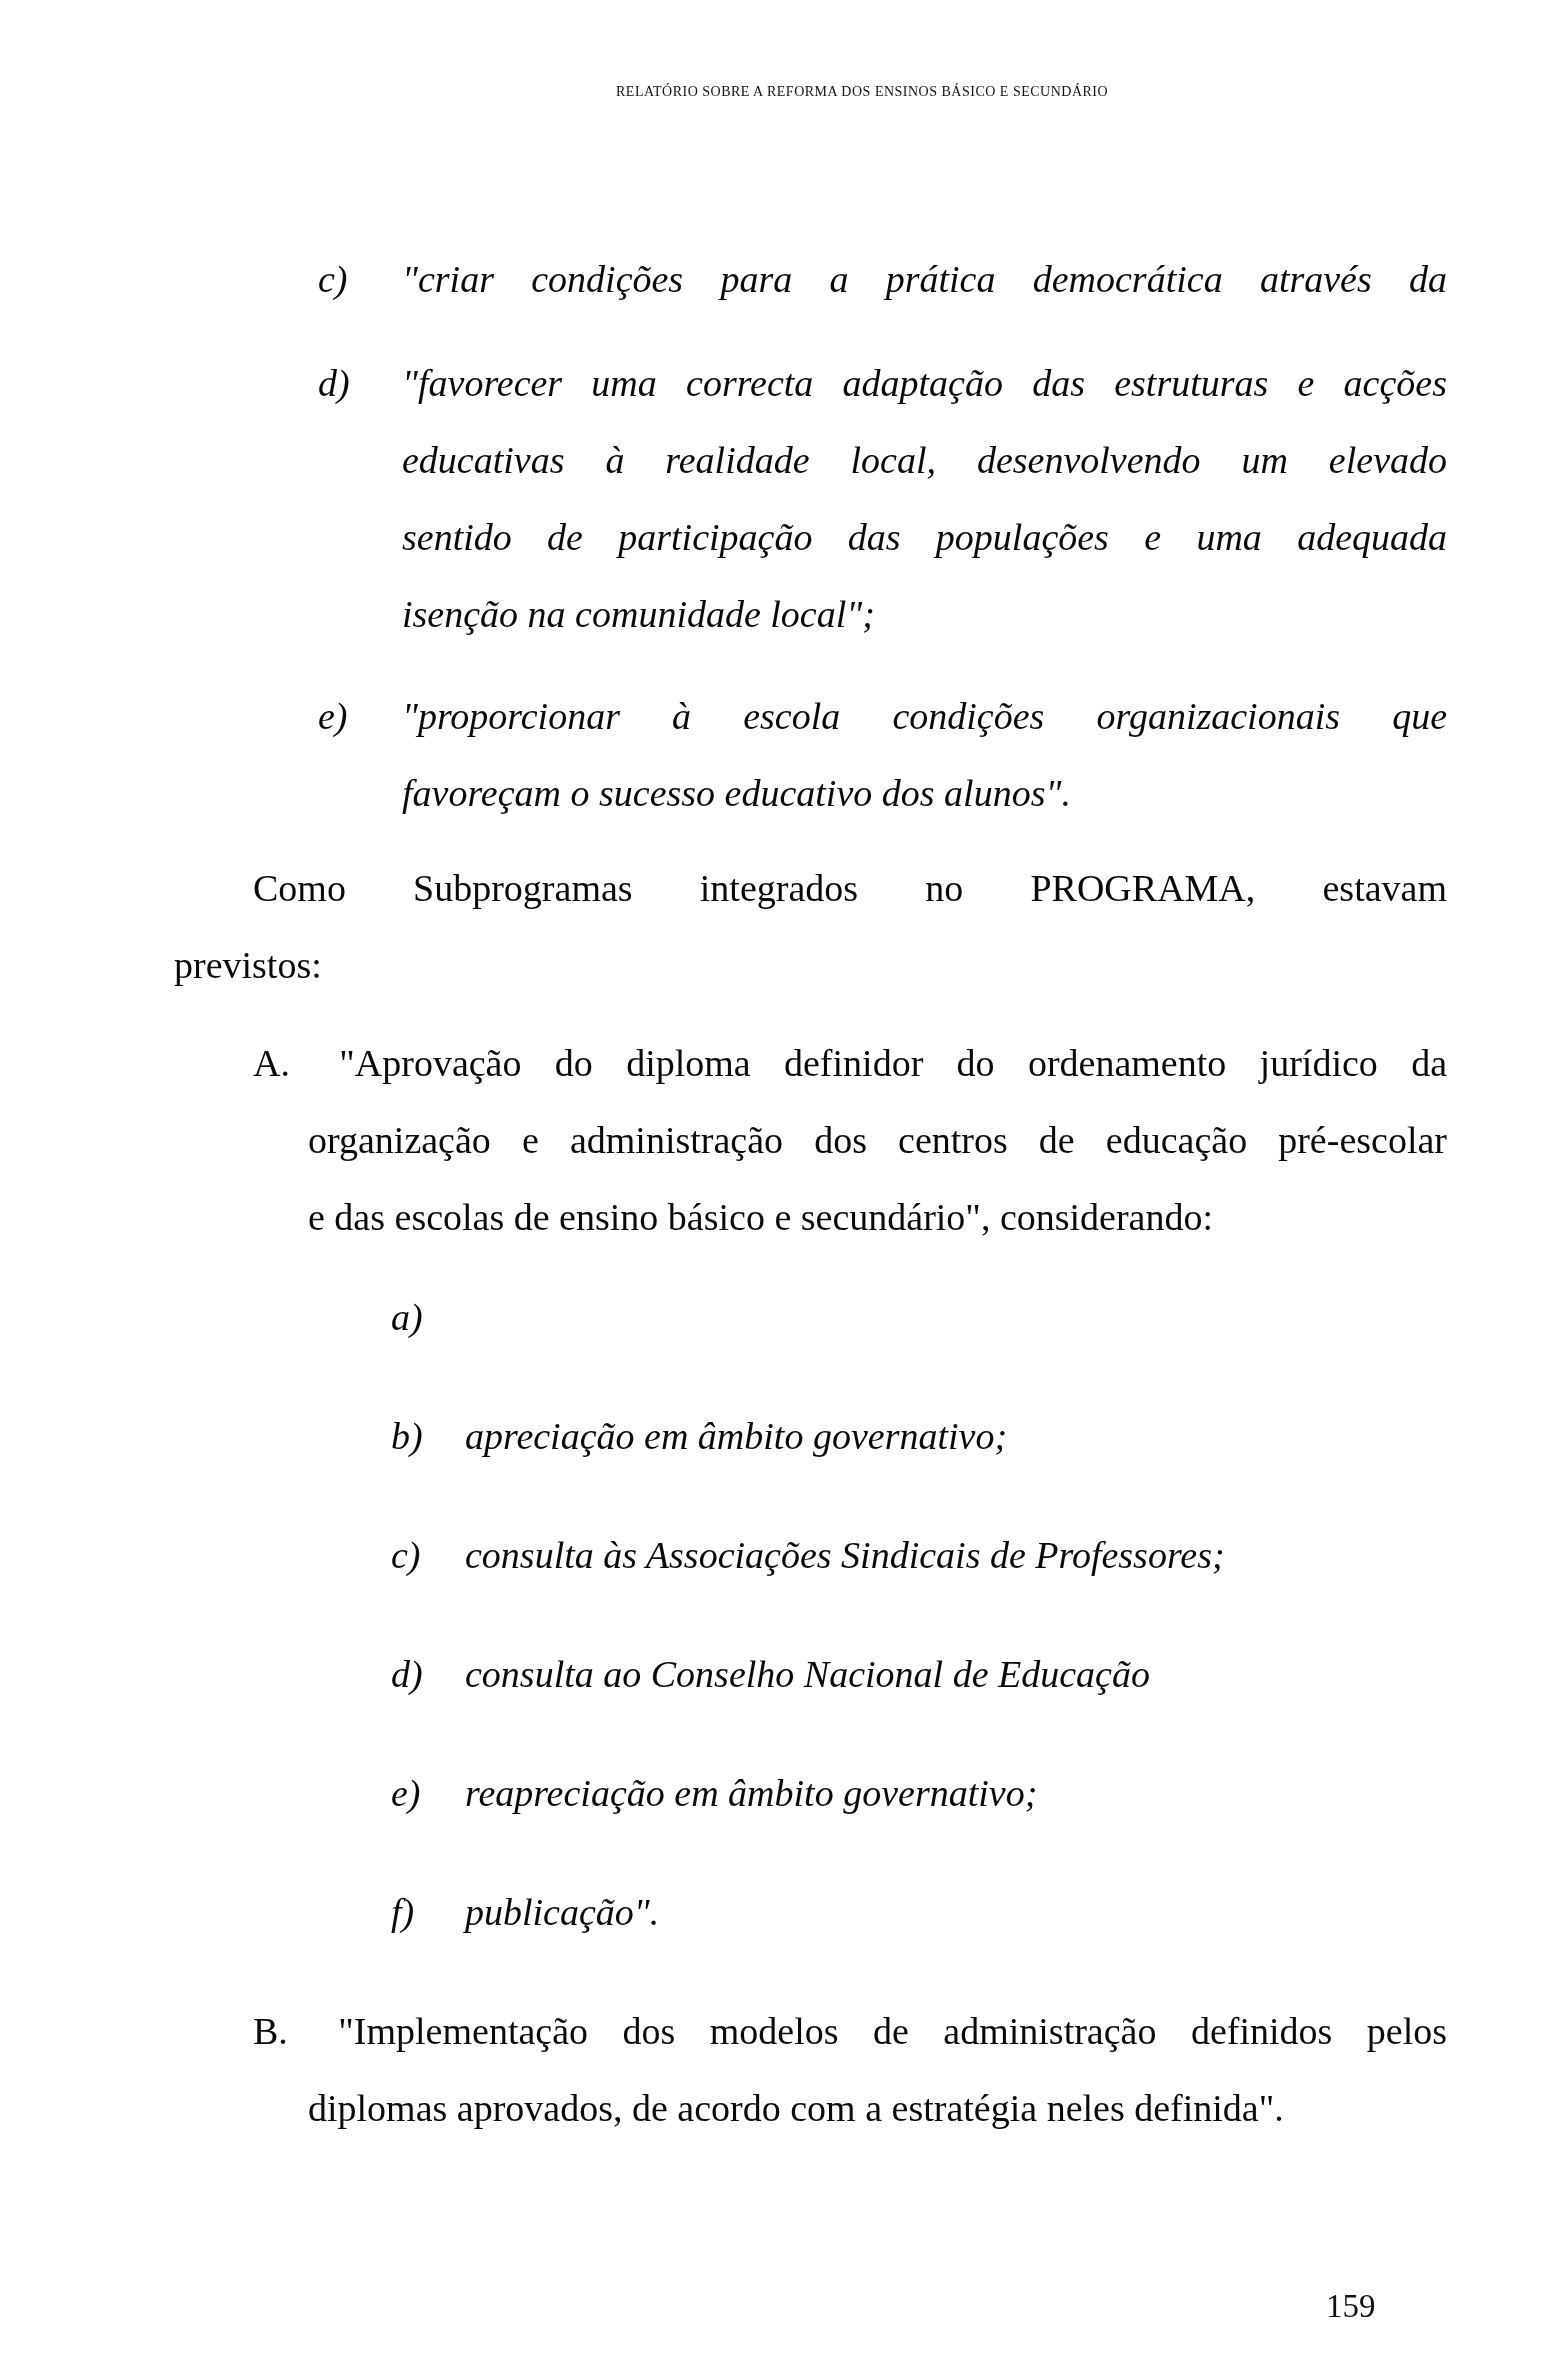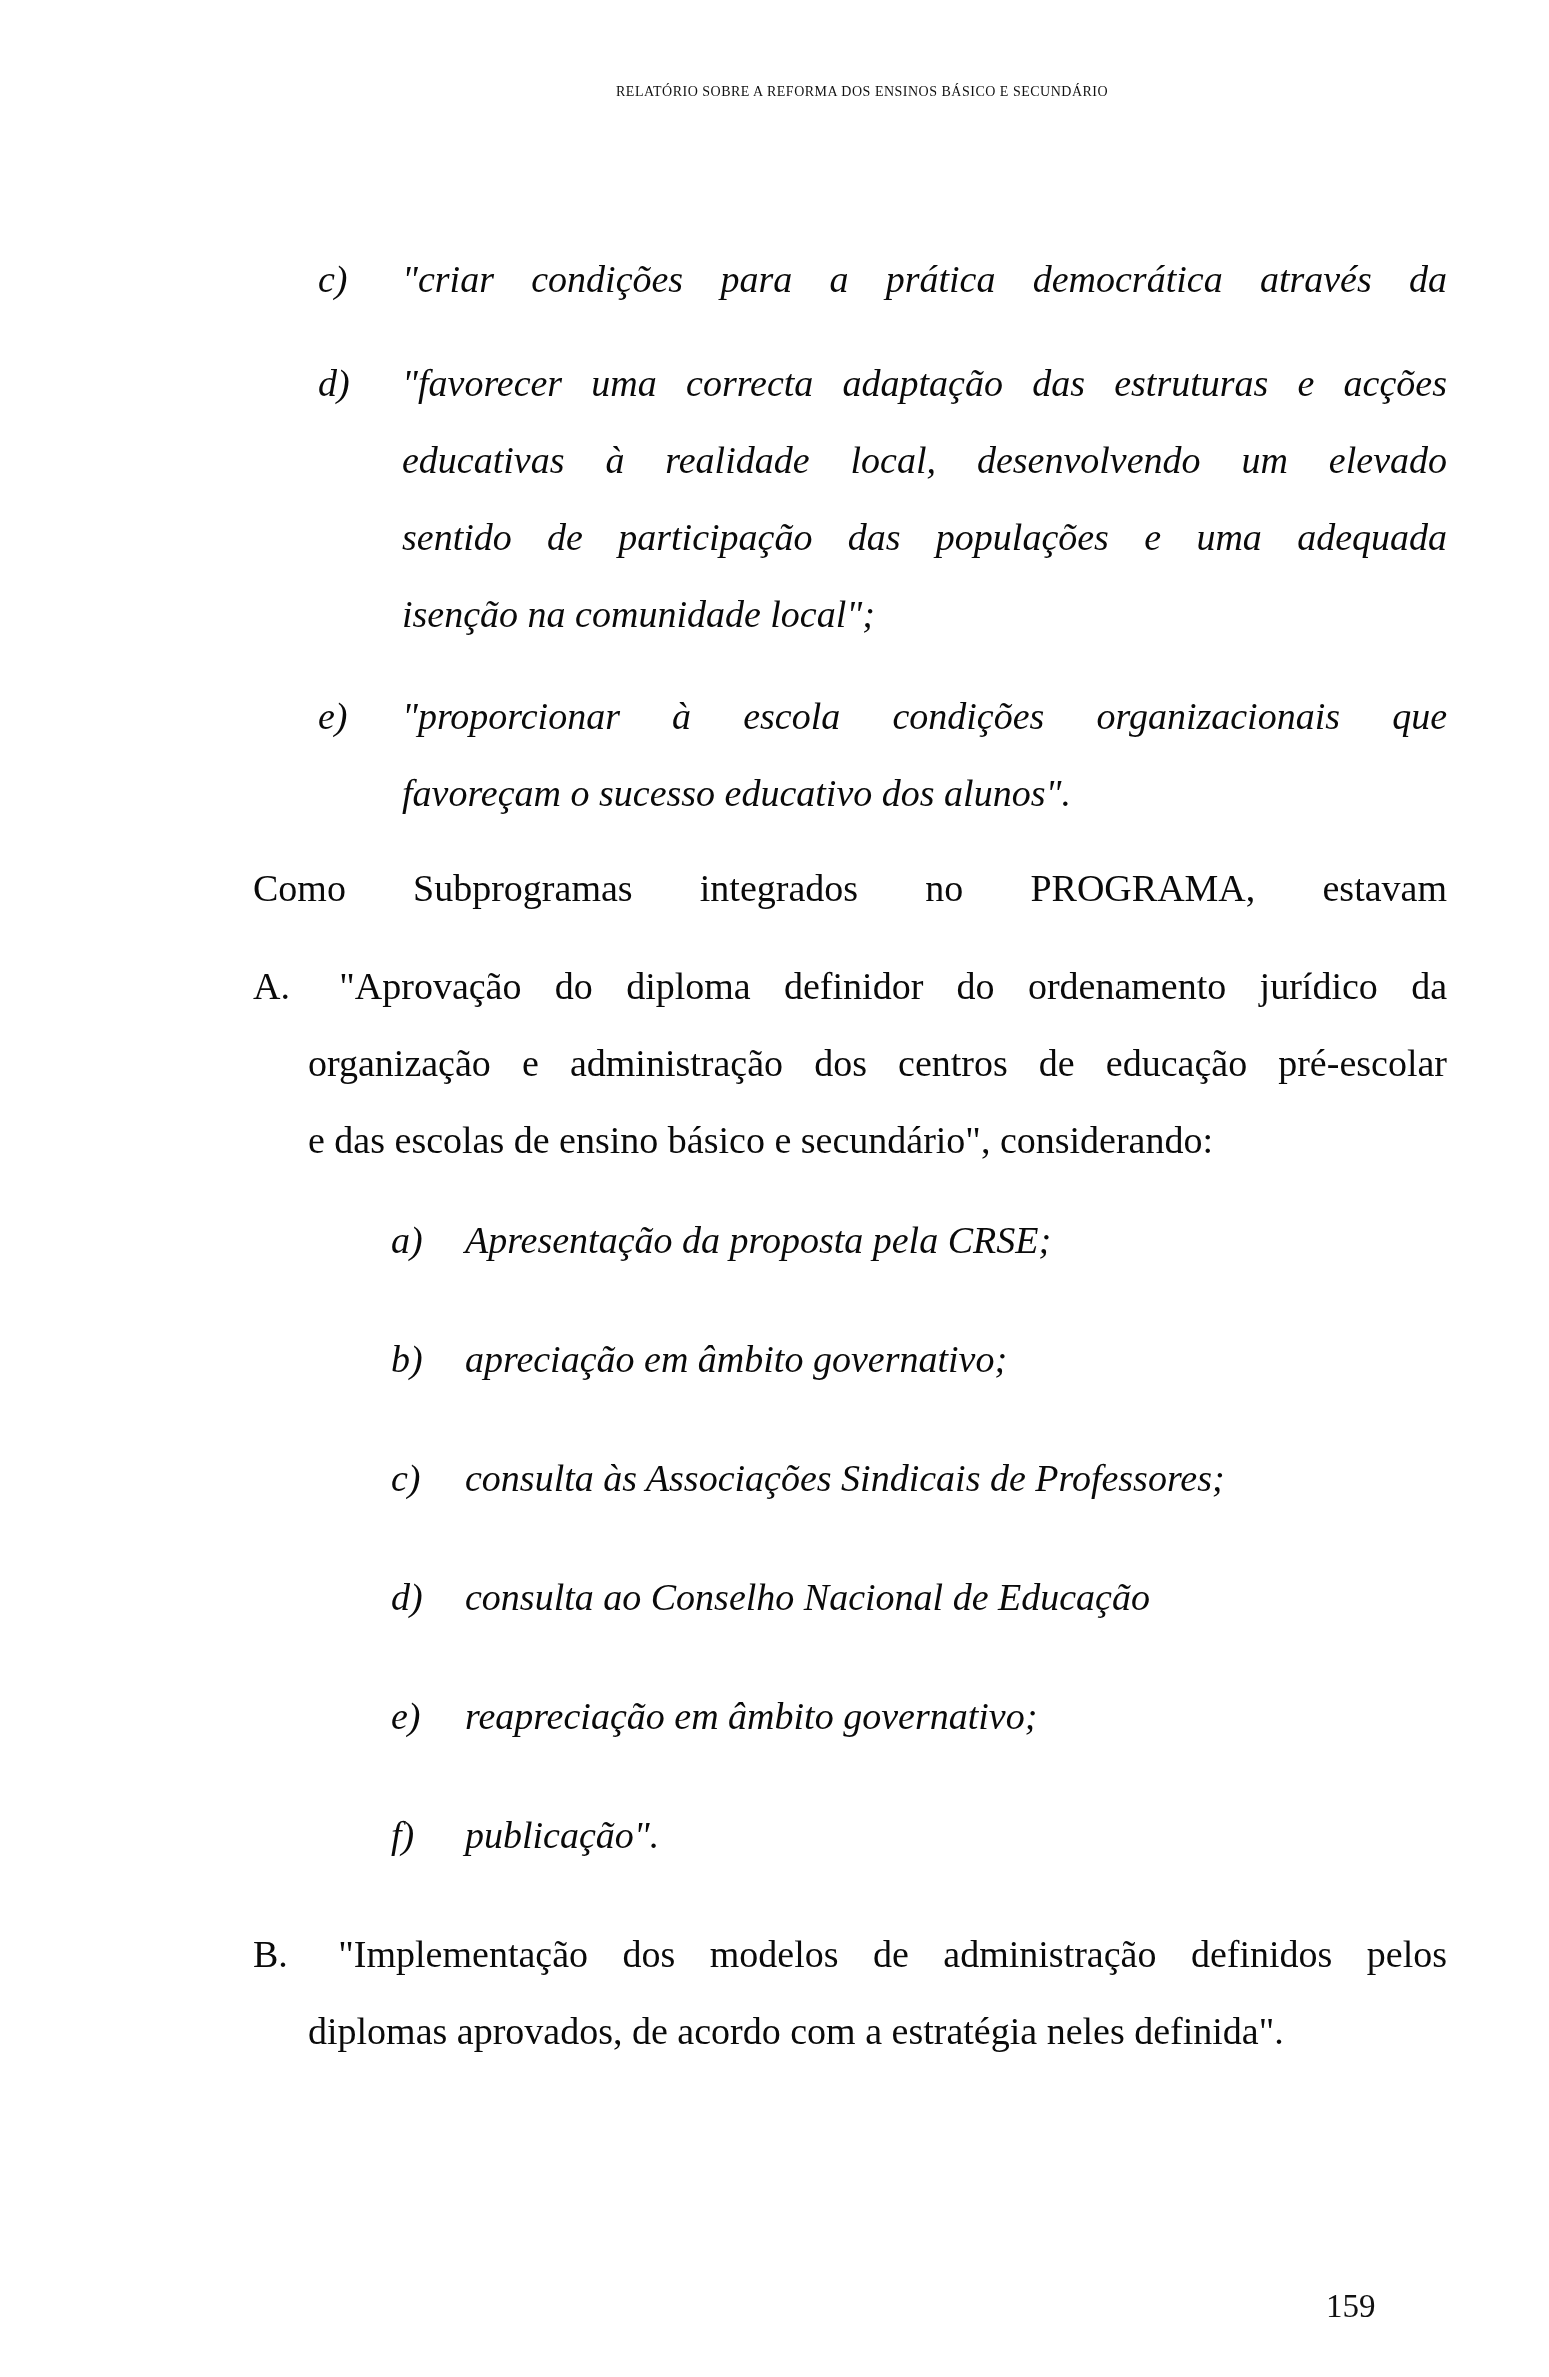--- a/index.html
+++ b/index.html
@@ -135,32 +135,32 @@
     <div class="quote-item quote-e">
       <span class="marker">e)</span>
       <div class="qtext">
         <div class="line j">"proporcionar à escola condições organizacionais que</div>
         <div class="line">favoreçam o sucesso educativo dos alunos".</div>
       </div>
     </div>
 
     <div class="intro">
       <div class="line j first">Como Subprogramas integrados no PROGRAMA, estavam</div>
+      <div class="line">previstos:</div>
     </div>
 
     <div class="section section-a">
       <div class="line j"><span class="smarker">A.</span> <span>"Aprovação do diploma definidor do ordenamento jurídico da</span></div>
       <div class="line j cont">organização e administração dos centros de educação pré-escolar</div>
       <div class="line cont">e das escolas de ensino básico e secundário", considerando:</div>
     </div>
 
     <div class="sub-list">
       <div class="sub-item">
         <span class="marker2">a)</span>
-        <span class="stext">Apresentação da proposta pela CRSE;</span>
       </div>
       <div class="sub-item">
         <span class="marker2">b)</span>
         <span class="stext">apreciação em âmbito governativo;</span>
       </div>
       <div class="sub-item">
         <span class="marker2">c)</span>
         <span class="stext">consulta às Associações Sindicais de Professores;</span>
       </div>
       <div class="sub-item">

